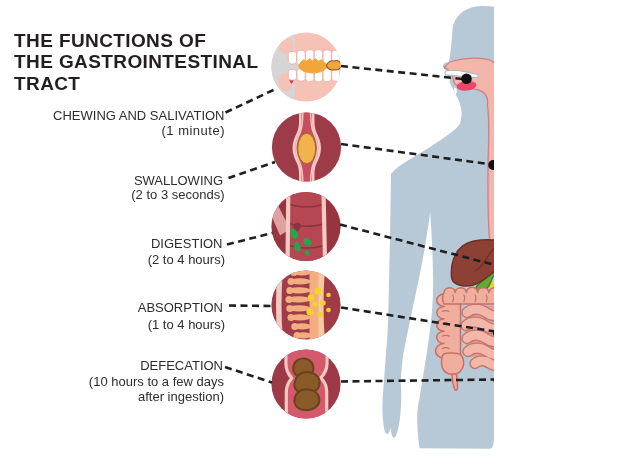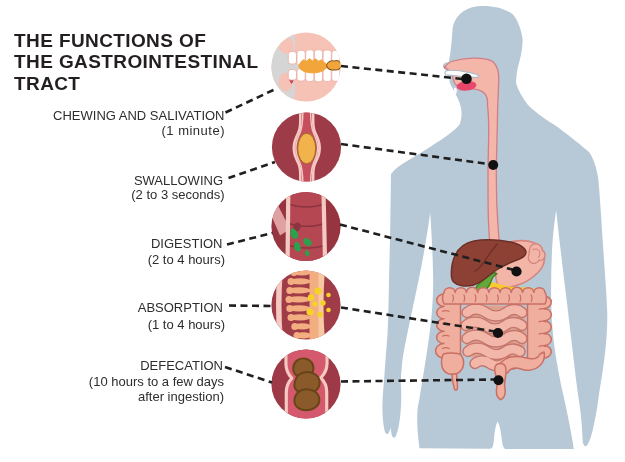--- a/index.html
+++ b/index.html
@@ -1,16 +1,16 @@
 <!DOCTYPE html>
 <html><head>
 <meta charset="utf-8">
 <style>
   html,body{margin:0;padding:0;background:#fff;}
-  .wrap{width:625px;height:462px;position:relative;overflow:hidden;}
+  .wrap{width:494px;height:462px;position:relative;overflow:hidden;}
   svg{display:block;}
   text{font-family:"Liberation Sans",sans-serif;}
 </style>
 </head>
 <body>
 <div class="wrap">
 <svg width="625" height="462" viewBox="0 0 625 462">
 <defs>
   <clipPath id="c1">
           <circle cx="306" cy="67" r="34.6"></circle>

